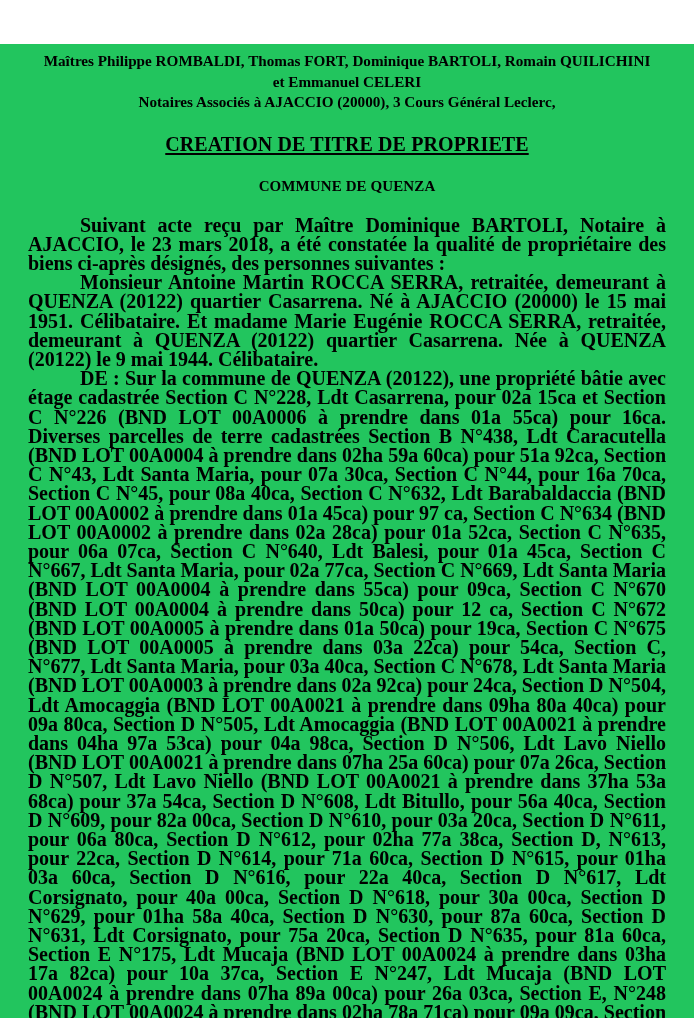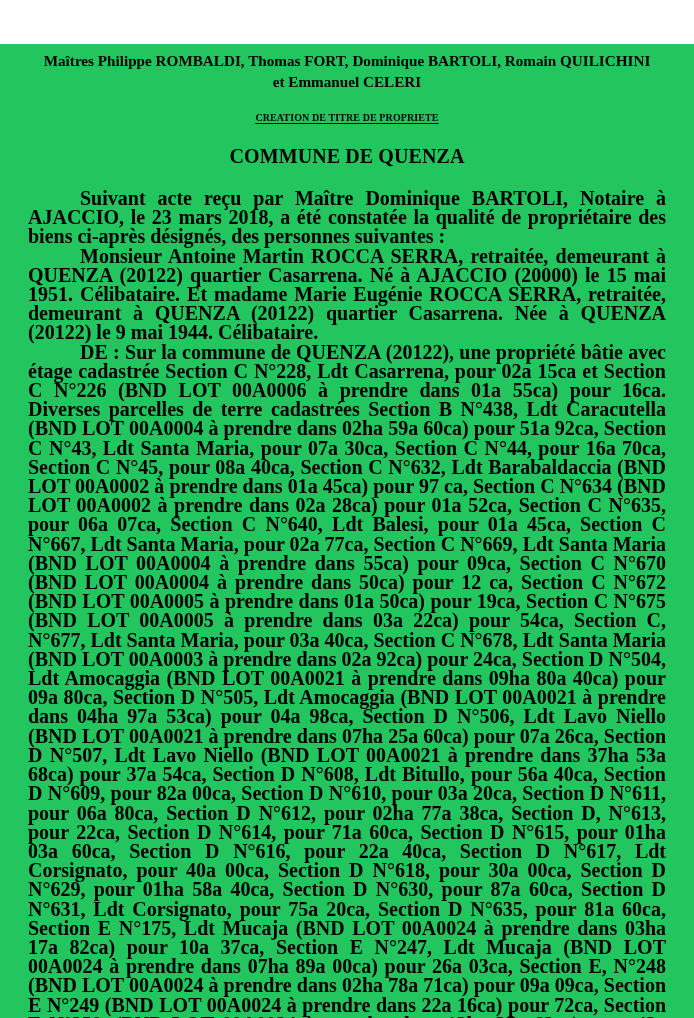--- a/index.html
+++ b/index.html
@@ -43,30 +43,30 @@
     white-space: normal;
   }
   .letterhead .lh-line-1 {
     padding: 0 8px;
   }
 
   
   .doc-title {
     text-align: center;
     font-weight: bold;
-    font-size: 10px;
+    font-size: 20px;
     text-decoration: underline;
     text-underline-offset: 2px;
     margin-top: 20px;
     letter-spacing: 0.1px;
   }
   .commune-title {
     text-align: center;
     font-weight: bold;
-    font-size: 20px;
+    font-size: 15px;
     margin-top: 22px;
     letter-spacing: 0.1px;
   }
 
   
   .body-block {
     margin-top: 21px;
     font-size: 20px;
     line-height: 19.2px;
     font-weight: bold;
@@ -85,20 +85,21 @@
   }
 </style>
 </head>
 <body>
 
 <div class="page">
   <div class="content">
 
     <div class="letterhead">
       <span class="lh-line lh-line-1">Maîtres Philippe ROMBALDI, Thomas FORT, Dominique BARTOLI, Romain QUILICHINI et Emmanuel CELERI</span>
+      <span class="lh-line lh-line-2">Notaires Associés à AJACCIO (20000), 3 Cours Général Leclerc,</span>
     </div>
 
     <div class="doc-title">CREATION DE TITRE DE PROPRIETE</div>
 
     <div class="commune-title">COMMUNE DE QUENZA</div>
 
     <div class="body-block">
       <p class="para">Suivant acte reçu par Maître Dominique BARTOLI, Notaire à AJACCIO, le 23 mars 2018, a été constatée la qualité de propriétaire des biens ci-après désignés, des personnes suivantes :</p>
       <p class="para">Monsieur Antoine Martin ROCCA SERRA, retraitée, demeurant à QUENZA (20122) quartier Casarrena. Né à AJACCIO (20000) le 15 mai 1951. Célibataire. Et madame Marie Eugénie ROCCA SERRA, retraitée, demeurant à QUENZA (20122) quartier Casarrena. Née à QUENZA (20122) le 9 mai 1944. Célibataire.</p>
       <p class="para">DE : Sur la commune de QUENZA (20122), une propriété bâtie avec étage cadastrée Section C N°228, Ldt Casarrena, pour 02a 15ca et Section C N°226 (BND LOT 00A0006 à prendre dans 01a 55ca) pour 16ca. Diverses parcelles de terre cadastrées Section B N°438, Ldt Caracutella (BND LOT 00A0004 à prendre dans 02ha 59a 60ca) pour 51a 92ca, Section C N°43, Ldt Santa Maria, pour 07a 30ca, Section C N°44, pour 16a 70ca, Section C N°45, pour 08a 40ca, Section C N°632, Ldt Barabaldaccia (BND LOT 00A0002 à prendre dans 01a 45ca) pour 97 ca, Section C N°634 (BND LOT 00A0002 à prendre dans 02a 28ca) pour 01a 52ca, Section C N°635, pour 06a 07ca, Section C N°640, Ldt Balesi, pour 01a 45ca, Section C N°667, Ldt Santa Maria, pour 02a 77ca, Section C N°669, Ldt Santa Maria (BND LOT 00A0004 à prendre dans 55ca) pour 09ca, Section C N°670 (BND LOT 00A0004 à prendre dans 50ca) pour 12 ca, Section C N°672 (BND LOT 00A0005 à prendre dans 01a 50ca) pour 19ca, Section C N°675 (BND LOT 00A0005 à prendre dans 03a 22ca) pour 54ca, Section C, N°677, Ldt Santa Maria, pour 03a 40ca, Section C N°678, Ldt Santa Maria (BND LOT 00A0003 à prendre dans 02a 92ca) pour 24ca, Section D N°504, Ldt Amocaggia (BND LOT 00A0021 à prendre dans 09ha 80a 40ca) pour 09a 80ca, Section D N°505, Ldt Amocaggia (BND LOT 00A0021 à prendre dans 04ha 97a 53ca) pour 04a 98ca, Section D N°506, Ldt Lavo Niello (BND LOT 00A0021 à prendre dans 07ha 25a 60ca) pour 07a 26ca, Section D N°507, Ldt Lavo Niello (BND LOT 00A0021 à prendre dans 37ha 53a 68ca) pour 37a 54ca, Section D N°608, Ldt Bitullo, pour 56a 40ca, Section D N°609, pour 82a 00ca, Section D N°610, pour 03a 20ca, Section D N°611, pour 06a 80ca, Section D N°612, pour 02ha 77a 38ca, Section D, N°613, pour 22ca, Section D N°614, pour 71a 60ca, Section D N°615, pour 01ha 03a 60ca, Section D N°616, pour 22a 40ca, Section D N°617, Ldt  Corsignato, pour 40a 00ca, Section D N°618, pour 30a 00ca, Section D N°629, pour 01ha 58a 40ca, Section D N°630, pour 87a 60ca, Section D N°631, Ldt Corsignato, pour 75a 20ca, Section D N°635, pour 81a 60ca, Section E N°175, Ldt Mucaja (BND LOT 00A0024 à prendre dans 03ha 17a 82ca) pour 10a 37ca, Section E N°247, Ldt Mucaja (BND LOT 00A0024 à prendre dans 07ha 89a 00ca) pour 26a 03ca, Section E, N°248 (BND LOT 00A0024 à prendre dans 02ha 78a 71ca) pour 09a 09ca, Section E N°249 (BND LOT 00A0024 à prendre dans 22a 16ca) pour 72ca, Section E N°250, (BND LOT 00A0024 à prendre dans 13ha 37a 62ca) pour 43a 65ca, Section E N°251, Ldt Mucaja (BND LOT 00A0024 à prendre dans 35a 20ca) pour 01a 14ca, Section E N°252, BND LOT 00A0024 à prendre dans 03ha 70a 40ca) pour 12a 08ca, Section E N°258, Ldt Taglio Rosso (BND LOT 00A0024 à prendre dans 07ha 01a 28ca) pour 22a 88ca, Section E N°259, Ldt Taglio Rosso (BND LOT 00A0024 à prendre dans 16ha 86a 67ca) pour 55a 06ca, Section E N°260, (BND LOT 00A0024 à prendre dans 7ha 87a 88ca)  pour 25a 70ca, section G N°4, Ldt Vangone (BND LOT</p>

